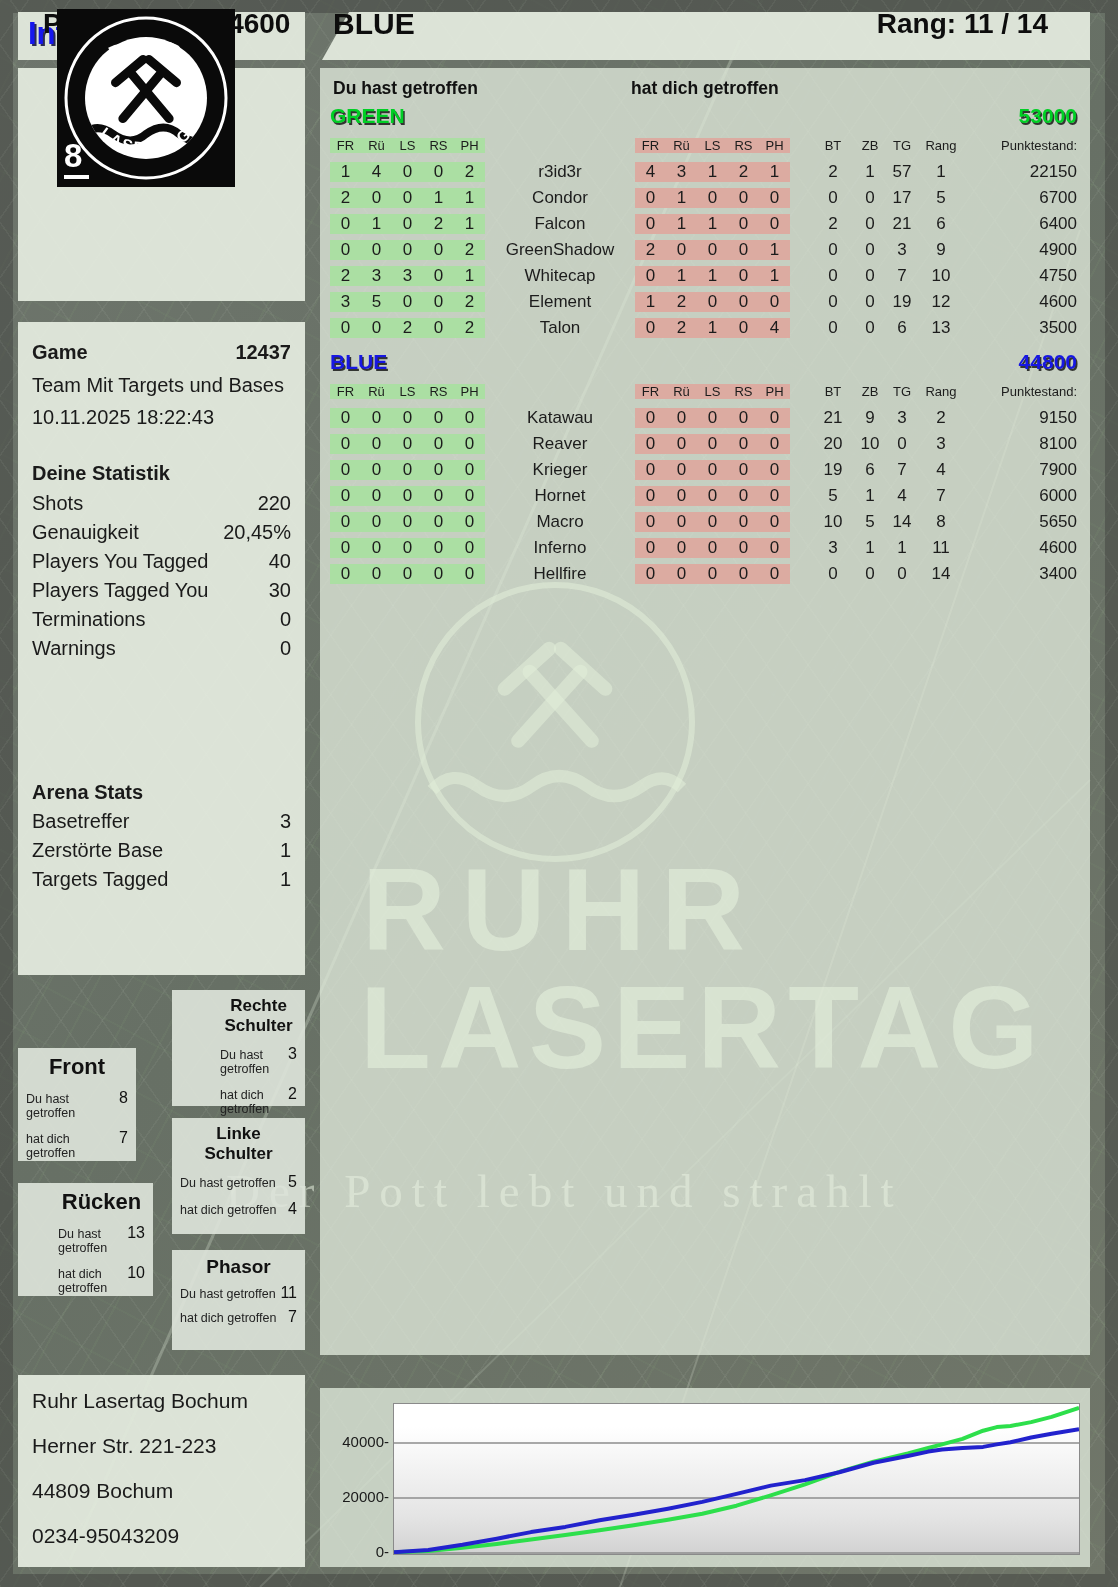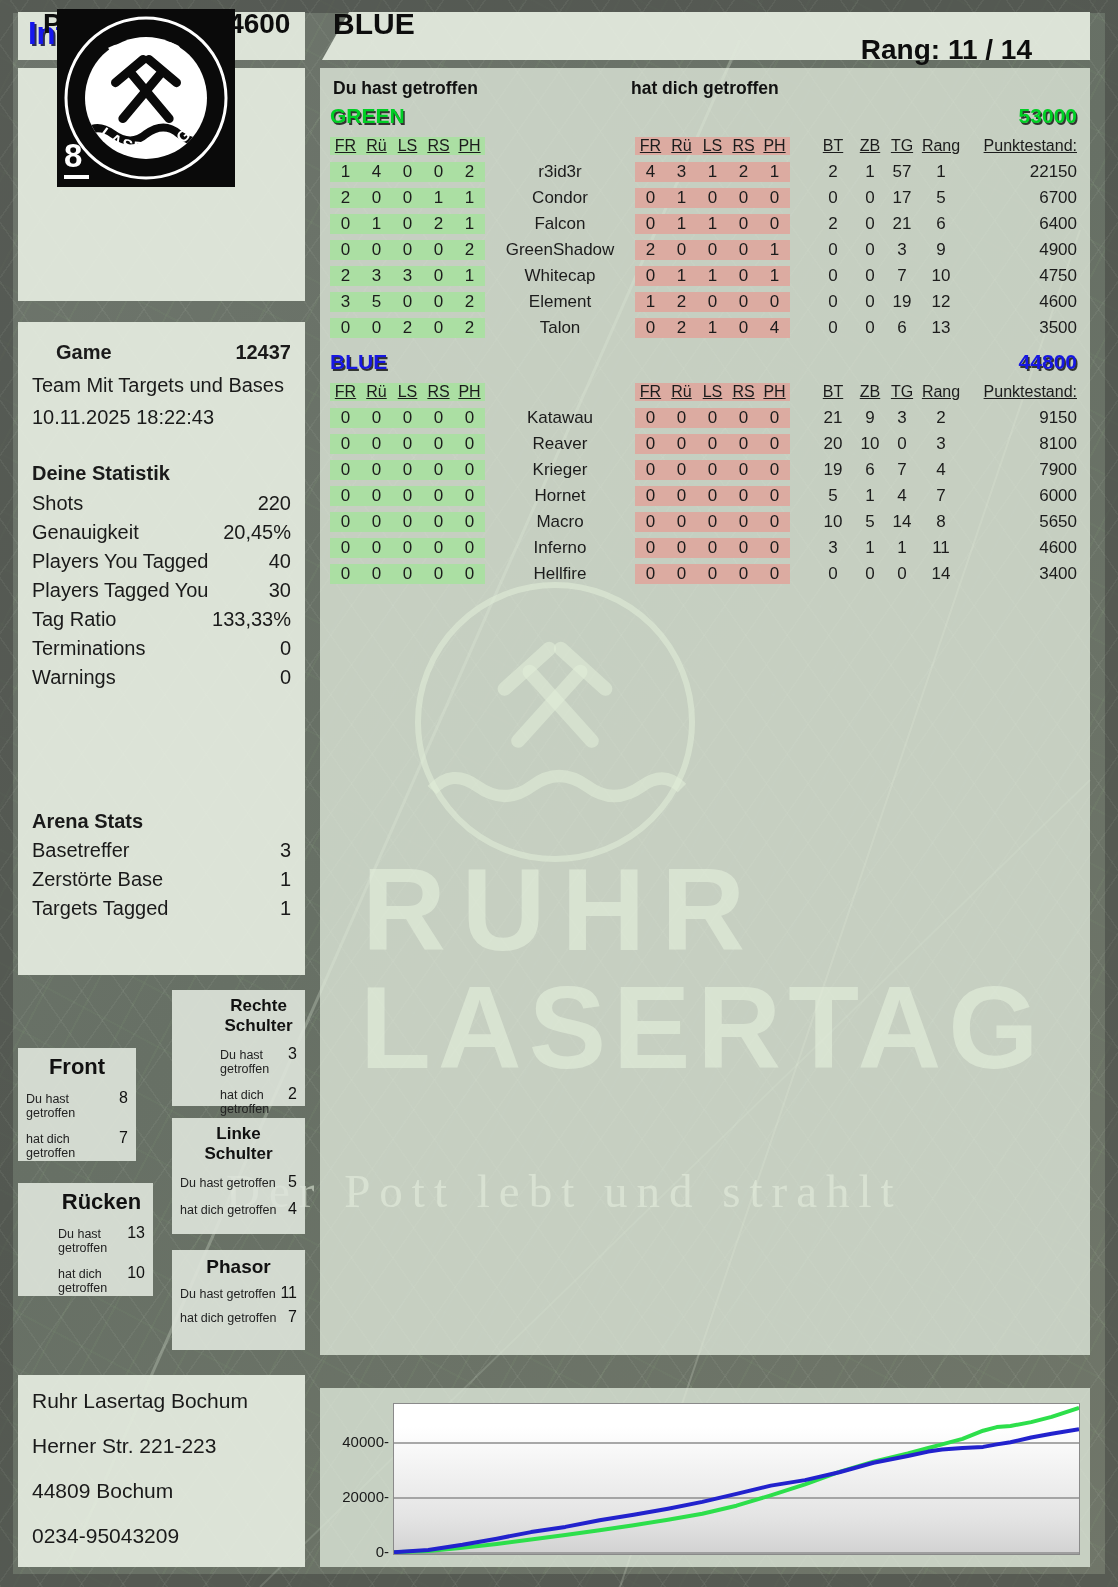--- a/index.html
+++ b/index.html
@@ -30,53 +30,53 @@
   .content .panel{background:transparent;}
   
   #inferno-box{left:18px;top:12px;width:287px;height:48px;}
   #inferno-text{position:absolute;left:28px;top:16px;font-size:31px;font-weight:bold;
     color:#1616ee;text-shadow:2px 2px 0 rgba(10,10,60,0.85);}
   #topbar{left:322px;top:12px;width:768px;height:48px;
     clip-path:polygon(27px 0,100% 0,100% 100%,0 100%);}
   .topbar-text{position:absolute;top:8px;font-size:28px;font-weight:bold;color:#0d0d0d;}
   #topbar-score{left:43px;}
   #topbar-team{left:333px;font-size:30px;top:7px;}
-  #topbar-rank{right:86px;margin-top:26px;}
+  #topbar-rank{right:70px;}
   
   #logo-box{left:18px;top:68px;width:287px;height:233px;}
   #logo-black{position:absolute;left:57px;top:9px;width:178px;height:178px;background:#0a0a0a;}
   #logo-badge{position:absolute;left:7px;bottom:8px;color:#fff;font-weight:bold;
     font-size:33px;line-height:1;}
   #logo-badge::after{content:"";display:block;width:25px;height:4px;background:#fff;margin-top:3px;}
   
   #main-panel{left:320px;top:68px;width:770px;height:1287px;background:rgba(211,220,206,0.88);}
   #main-panel-content{left:320px;top:68px;width:770px;height:1287px;}
   .hit-label{position:absolute;top:10px;font-size:17.5px;font-weight:bold;color:#111;}
   #you-hit-label{left:13px;} #hit-you-label{left:311px;}
   .team-block{position:absolute;left:0;width:770px;}
   #team-0{top:36px;} #team-1{top:282px;}
   .team-head{height:28px;position:relative;}
   .team-name{position:absolute;left:10px;top:0;font-size:21px;font-weight:bold;
     text-shadow:1.5px 1.5px 0 rgba(0,0,0,0.75);}
   .team-total{position:absolute;right:13px;top:0;font-size:21px;font-weight:bold;
     text-shadow:1.5px 1.5px 0 rgba(0,0,0,0.75);}
   .trow{display:grid;grid-template-columns:10px repeat(5,31px) 150px repeat(5,31px) 22px 42px 32px 32px 46px 113px;
     height:26px;align-items:center;font-size:17px;color:#1c1c1c;}
-  .trow.hdr{height:27px;font-size:16px;text-decoration:underline;}
+  .trow.hdr{height:27px;font-size:13px;}
   .c{text-align:center;}
   .you-c{background:#abdfa3;}
   .them-c{background:#dcaba1;}
   .name-c{text-align:center;}
   .score-c{text-align:right;}
   
   #stats-box{left:18px;top:322px;width:287px;height:653px;}
   #stats-inner{position:absolute;left:18px;top:322px;width:287px;height:653px;
     padding:16px 14px 0 14px;box-sizing:border-box;font-size:20px;color:#1a1a1a;}
   .srow{display:flex;justify-content:space-between;line-height:29px;}
-  .srow.bold{font-weight:bold;margin-left:24px;}
+  .srow.bold{font-weight:bold;}
   #mode-line{line-height:32px;margin-top:2px;}
   #date-line{line-height:32px;}
   #stats-title{font-weight:bold;margin-top:24px;line-height:32px;}
   #arena-title{font-weight:bold;margin-top:114px;line-height:30px;}
   
   .bp{position:absolute;background:rgba(223,229,219,0.9);box-sizing:border-box;padding:6px 8px;}
   .bp .bp-title{text-align:center;font-weight:bold;color:#111;}
   .bp .bp-row{display:flex;justify-content:space-between;align-items:baseline;margin-top:9px;}
   .bp .bp-lab{font-size:12.5px;color:#222;}
   .bp .bp-val{font-size:16px;color:#111;}
@@ -536,24 +536,20 @@
         </div>
         <div class="srow">
           <span>Players You Tagged</span>
           <span>40</span>
         </div>
         <div class="srow">
           <span>Players Tagged You</span>
           <span>30</span>
         </div>
         <div class="srow">
-          <span>Tag Ratio</span>
-          <span>133,33%</span>
-        </div>
-        <div class="srow">
           <span>Terminations</span>
           <span>0</span>
         </div>
         <div class="srow">
           <span>Warnings</span>
           <span>0</span>
         </div>
       </div>
     <div id="arena-title">Arena Stats</div>
     <div id="arena-rows">

